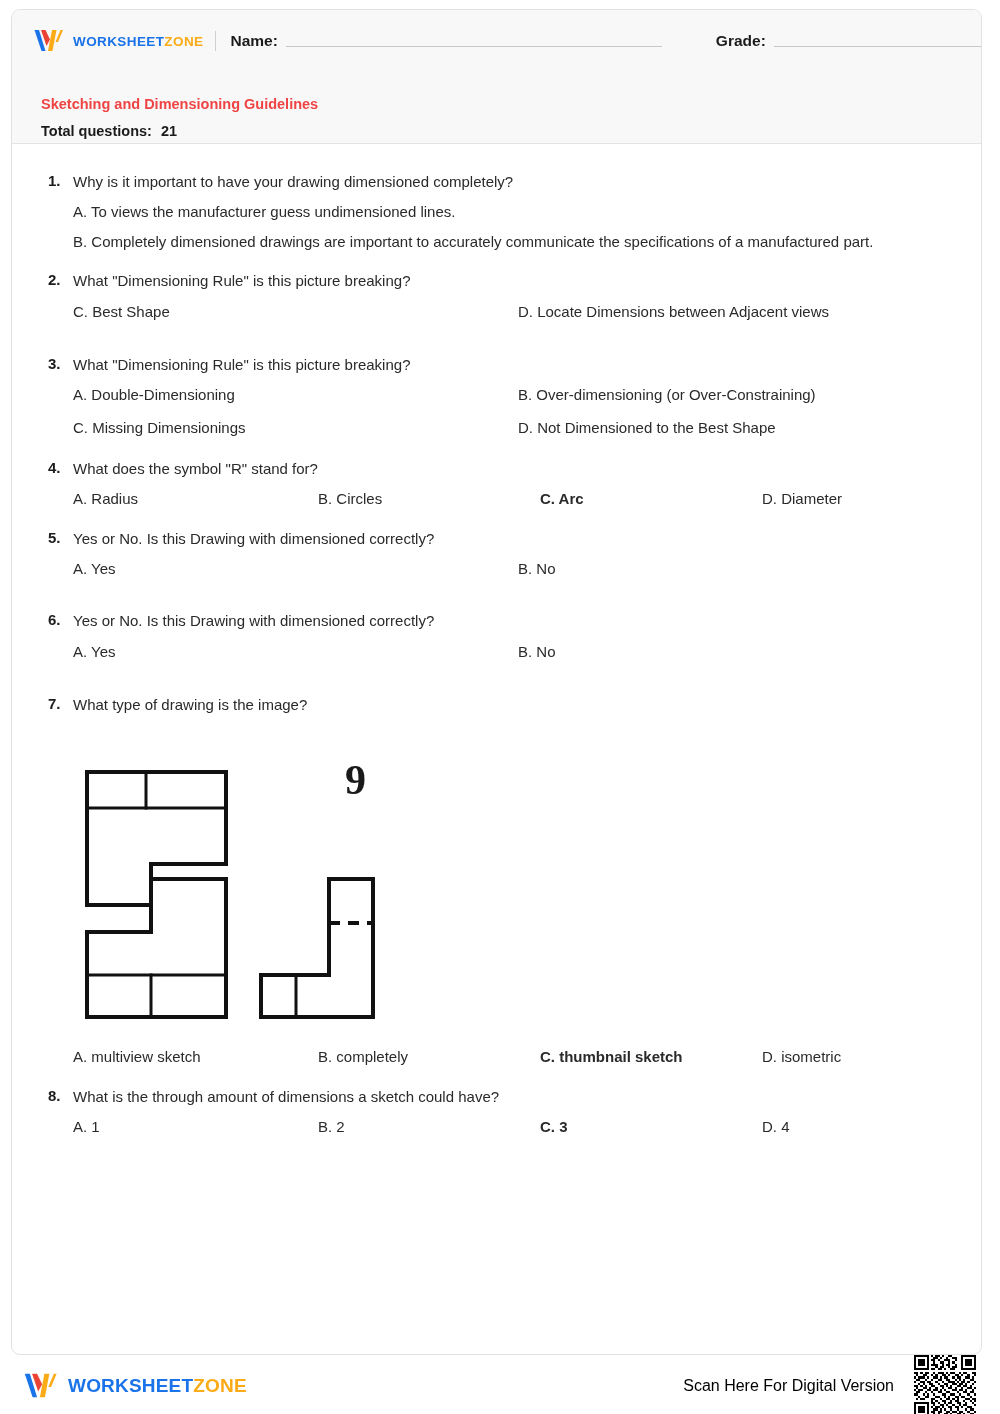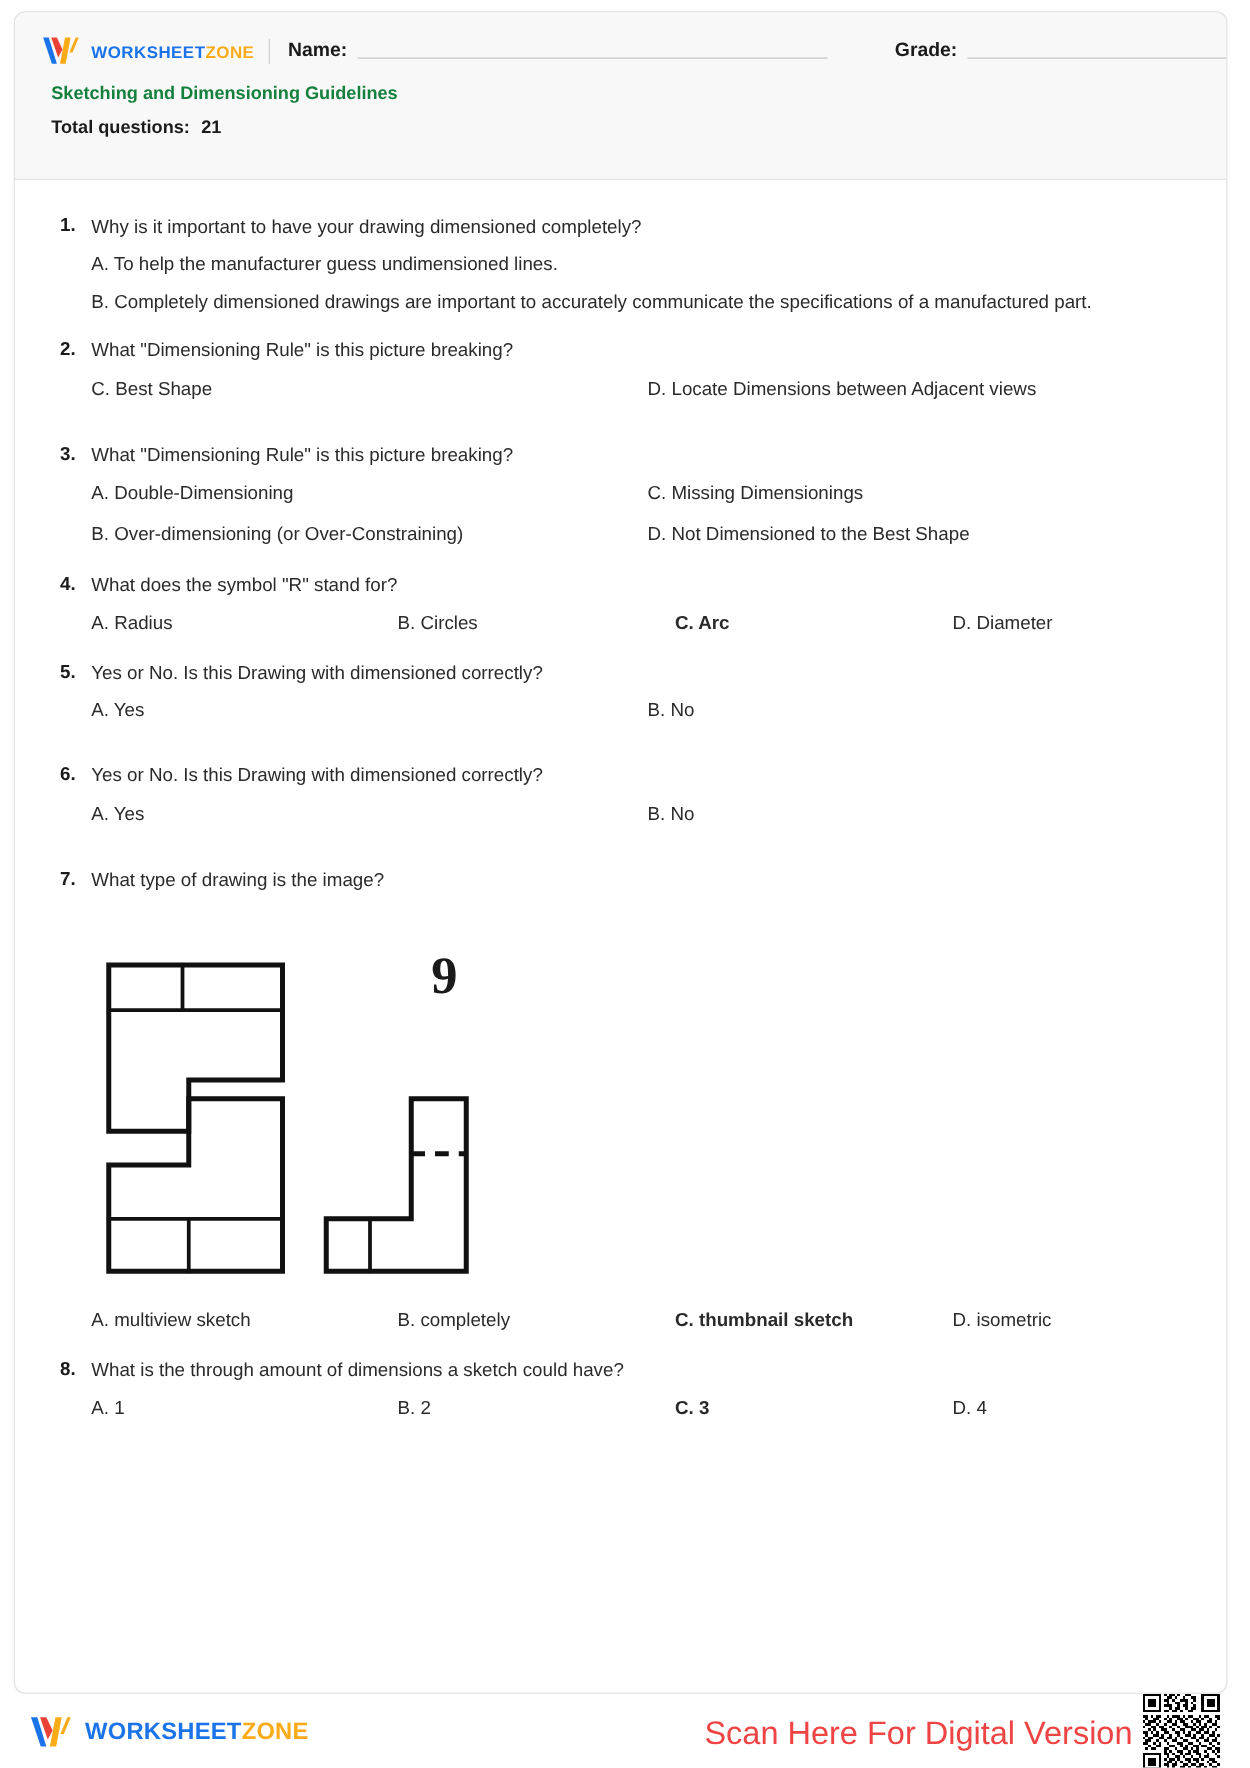--- a/index.html
+++ b/index.html
@@ -97,22 +97,23 @@
   .rule-name { width: 376px; }
   .rule-grade { width: 216px; }
   .grade-group { margin-left: 54px; }
 
   .header-titles {
     padding: 13px 0 0 29px;
   }
   .sheet-title {
     font-size: 14.5px;
     font-weight: 700;
-    color: #15803d;
+    color: #ef4444;
     line-height: 1.45;
+    margin-top: 29px;
   }
   .sheet-total {
     font-size: 14.5px;
     font-weight: 700;
     color: #1b1b1b;
     line-height: 1.45;
     margin-top: 6px;
   }
   .sheet-total .count { font-weight: 700; margin-left: 9px; }
 
@@ -219,24 +220,24 @@
   }
   .footer-word .w1 { color: #1a73e8; }
   .footer-word .w2 { color: #fbab18; }
 
   .footer-scan {
     margin-left: auto;
     display: flex;
     align-items: center;
   }
   .scan-text {
-    font-size: 26px;
-    color: #ef4444;
+    font-size: 16px;
+    color: #000000;
     white-space: nowrap;
-    margin-right: 8px;
+    margin-right: 20px;
   }
   .qr-code {
     width: 62px;
     height: 62px;
     flex: 0 0 auto;
     margin-right: 6px;
   }
   .qr-code svg { display: block; }
 </style>
 </head>
@@ -280,41 +281,41 @@
       </div>
     </div>
   </div>
 
   <div class="sheet-body">
 
     <div class="question">
       <span class="q-num">1.</span>
       <div class="q-text">Why is it important to have your drawing dimensioned completely?</div>
       <div class="options opts-stack">
-        <div class="opt">A. To help the manufacturer guess undimensioned lines.</div>
+        <div class="opt">A. To views the manufacturer guess undimensioned lines.</div>
         <div class="opt">B. Completely dimensioned drawings are important to accurately communicate the specifications of a manufactured part.</div>
       </div>
     </div>
 
     <div class="question" style="margin-bottom:21px;">
       <span class="q-num">2.</span>
       <div class="q-text">What "Dimensioning Rule" is this picture breaking?</div>
       <div class="options opts-2col">
         <div class="opt">C. Best Shape</div>
         <div class="opt">D. Locate Dimensions between Adjacent views</div>
       </div>
     </div>
 
     <div class="question" style="margin-bottom:21px;">
       <span class="q-num">3.</span>
       <div class="q-text">What "Dimensioning Rule" is this picture breaking?</div>
       <div class="options opts-2col">
         <div class="opt">A. Double-Dimensioning</div>
+        <div class="opt">B. Over-dimensioning (or Over-Constraining)</div>
         <div class="opt">C. Missing Dimensionings</div>
-        <div class="opt">B. Over-dimensioning (or Over-Constraining)</div>
         <div class="opt">D. Not Dimensioned to the Best Shape</div>
       </div>
     </div>
 
     <div class="question" style="margin-bottom:20px;">
       <span class="q-num">4.</span>
       <div class="q-text">What does the symbol "R" stand for?</div>
       <div class="options opts-4col">
         <div class="opt">A. Radius</div>
         <div class="opt">B. Circles</div>

